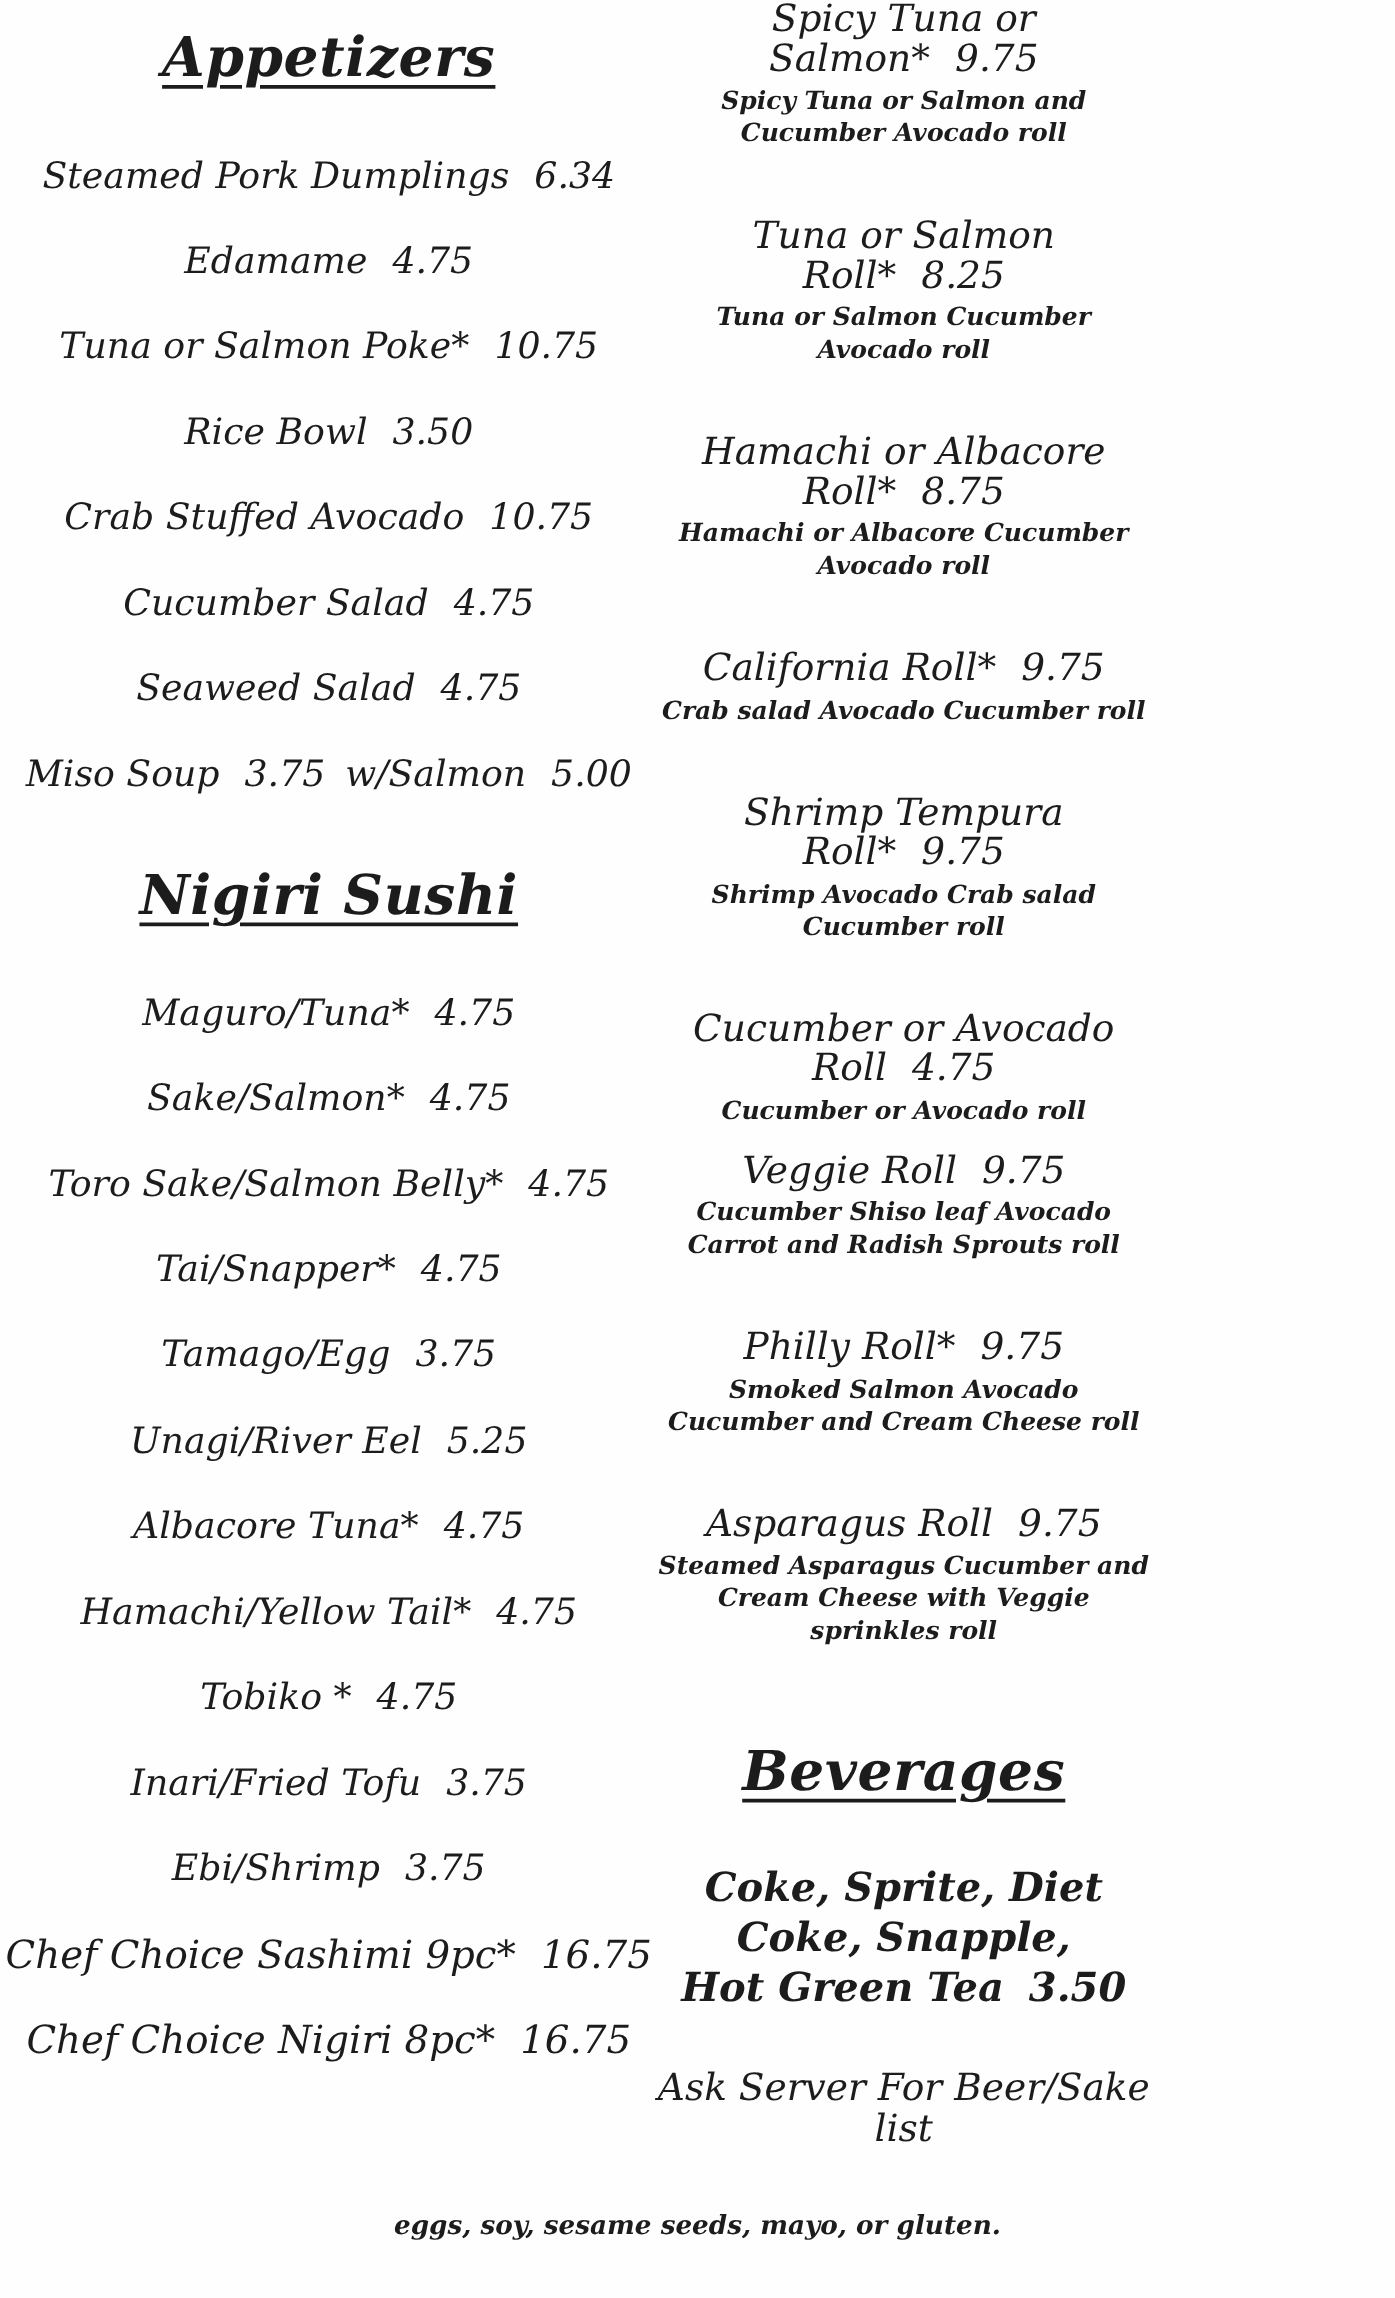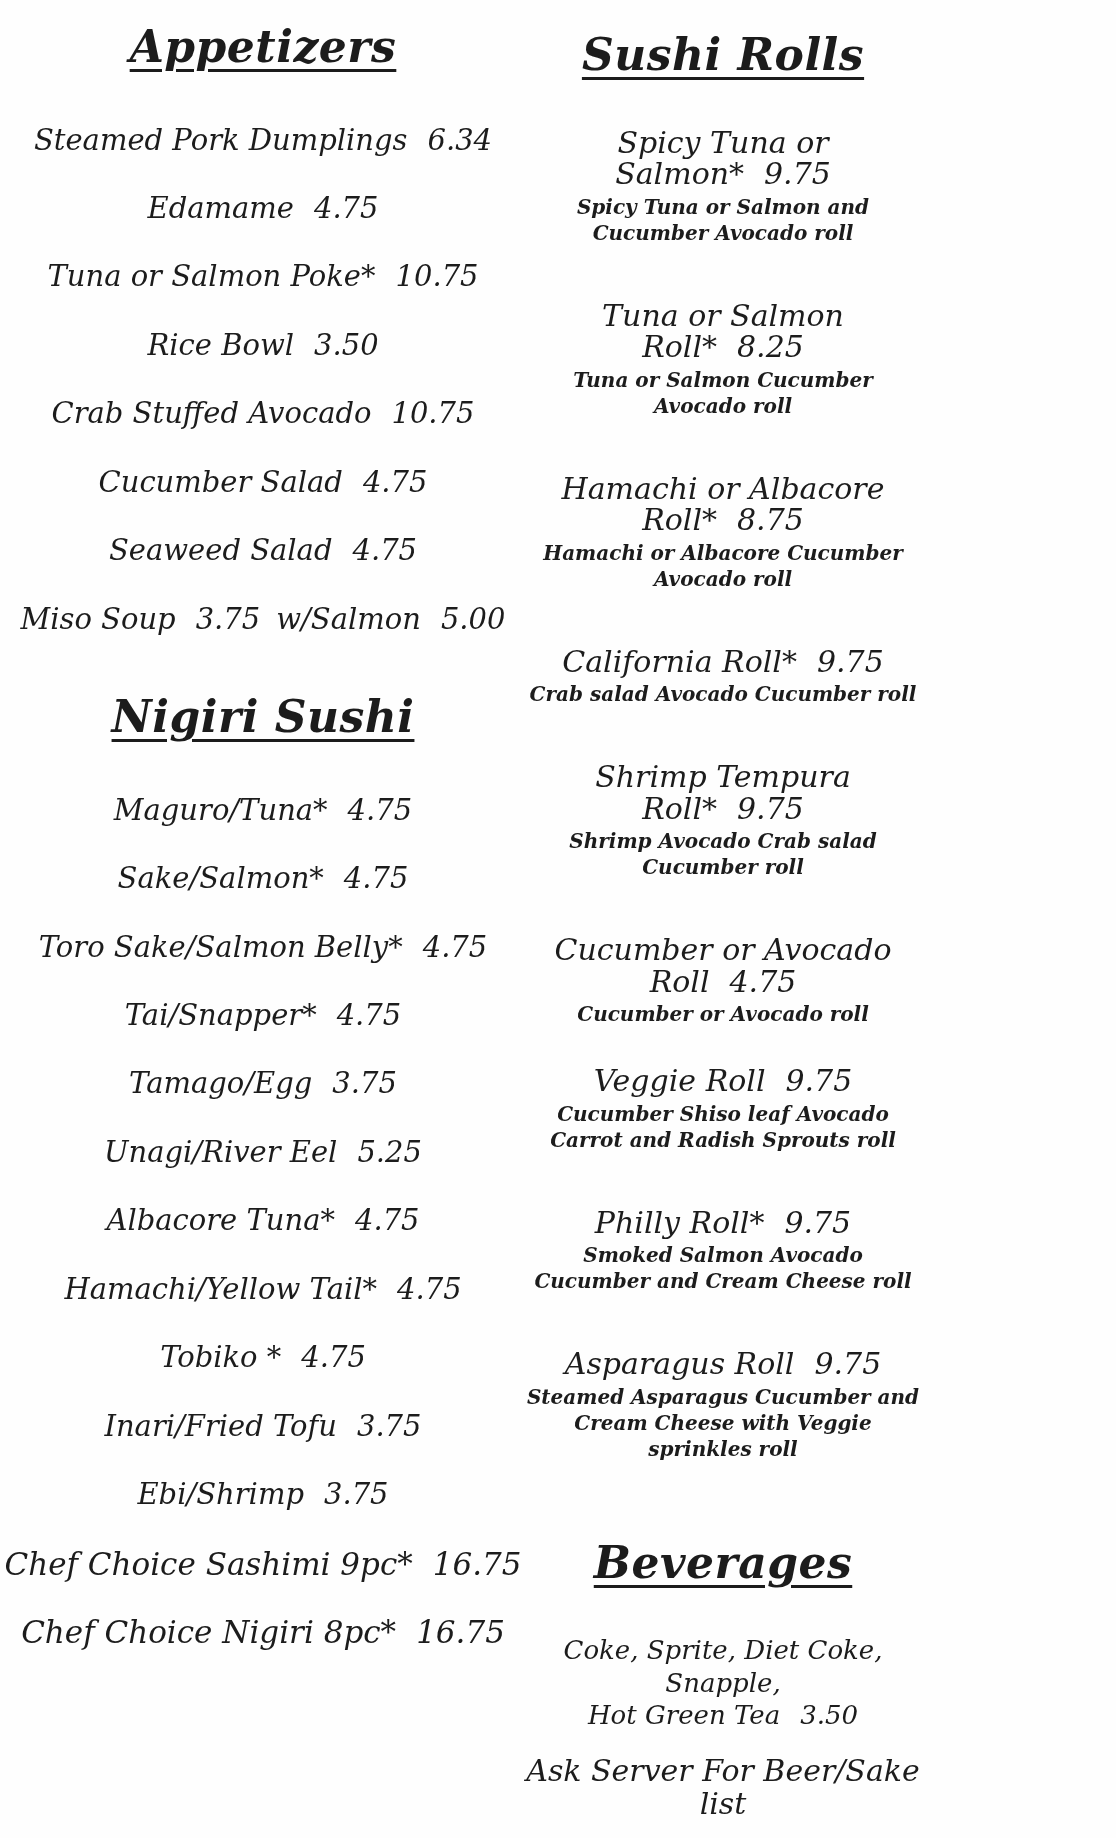--- a/index.html
+++ b/index.html
@@ -34,31 +34,31 @@
   .item{
     font-size:29px;
     line-height:1.05;
     margin-bottom:38px;
     white-space:nowrap;
   }
   .item.lg{font-size:31px;margin-bottom:36px;}
   .price{margin-left:20px;}
   .extra{margin-left:16px;}
   .roll{margin-bottom:54px;}
-  .roll.mb-sm{margin-bottom:38px;text-align:center;}
+  .roll.mb-sm{margin-bottom:20px;text-align:center;}
   .roll-name{font-size:30px;line-height:1.05;}
   .roll-desc{
     font-size:20px;
     font-weight:600;
     line-height:1.3;
     margin-top:4px;
     max-width:470px;
     margin-left:auto;margin-right:auto;
   }
-  .bev-lines{font-size:26px;line-height:1.25;margin-bottom:22px;}
+  .bev-lines{font-size:32px;line-height:1.25;margin-bottom:44px;font-weight:bold;}
   .bev-note{font-size:30px;line-height:1.1;}
   .disclaimer{
     margin-top:46px;
     text-align:center;
     font-size:21px;
     font-weight:600;
     line-height:1.35;
   }
 </style>
 </head>
@@ -89,21 +89,20 @@
     <div class="item"><span>Albacore Tuna*</span><span class="price">4.75</span></div>
     <div class="item"><span>Hamachi/Yellow Tail*</span><span class="price">4.75</span></div>
     <div class="item"><span>Tobiko *</span><span class="price">4.75</span></div>
     <div class="item"><span>Inari/Fried Tofu</span><span class="price">3.75</span></div>
     <div class="item"><span>Ebi/Shrimp</span><span class="price">3.75</span></div>
     <div class="item lg"><span>Chef Choice Sashimi 9pc*</span><span class="price">16.75</span></div>
     <div class="item lg"><span>Chef Choice Nigiri 8pc*</span><span class="price">16.75</span></div>
   </div>
 
   <div class="col col-right">
-    <h2 class="section-title first">Sushi Rolls</h2>
 
     <div class="roll">
       <div class="roll-name"><span>Spicy Tuna or Salmon*</span><span class="price">9.75</span></div>
       <div class="roll-desc">Spicy Tuna or Salmon and Cucumber Avocado roll</div>
     </div>
     <div class="roll">
       <div class="roll-name"><span>Tuna or Salmon Roll*</span><span class="price">8.25</span></div>
       <div class="roll-desc">Tuna or Salmon Cucumber Avocado roll</div>
     </div>
     <div class="roll">

